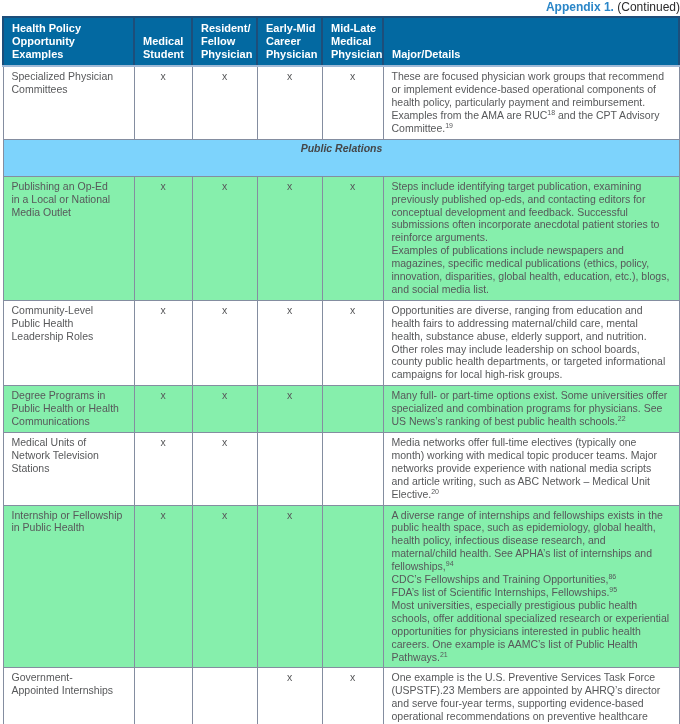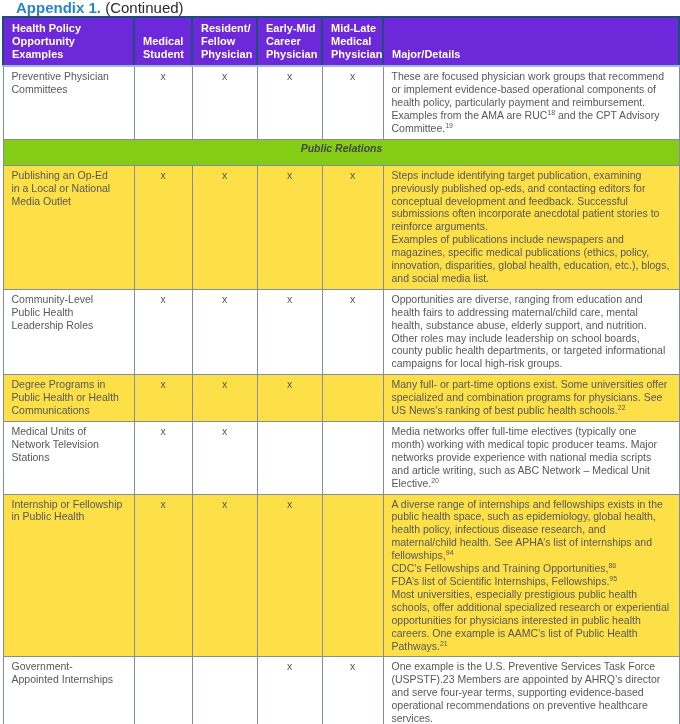--- a/index.html
+++ b/index.html
@@ -9,39 +9,39 @@
     width: 680px;
     font-family: "Liberation Sans", "DejaVu Sans", sans-serif;
   }
   .page {
     width: 680px;
     height: 724px;
     overflow: hidden;
     box-sizing: border-box;
   }
   .title-line {
-    text-align: left;
-    font-size: 15px;
+    text-align: right;
+    font-size: 12px;
     line-height: 13px;
-    padding: 1px 0 2px 16px;
+    padding: 1px 0 2px 0;
     color: #2b2b2c;
   }
   .title-accent {
     color: #2a86c8;
     font-weight: bold;
   }
   table.appendix {
     border-collapse: collapse;
     table-layout: fixed;
     width: 676px;
     margin-left: 2px;
   }
   
   thead th {
-    background: #6d28d9;
+    background: #0369a1;
     color: #ffffff;
     font-size: 11px;
     font-weight: bold;
     text-align: left;
     vertical-align: bottom;
     padding: 4px 4px 5px 8px;
     border: 2px solid #1d4e7a;
     border-bottom: 2px solid #9fb9d6;
     white-space: pre-line;
     line-height: 1.16;
@@ -49,31 +49,31 @@
   
   tbody td {
     border: 1px solid #848da0;
     font-size: 10.5px;
     color: #57585a;
     vertical-align: top;
     line-height: 1.23;
     padding: 3px 7px 4px 8px;
     box-sizing: border-box;
   }
-  tbody tr.alt td { background: #fde047; }
+  tbody tr.alt td { background: #86efac; }
   td.label { white-space: pre-line; }
   td.mark { text-align: center; padding-left: 2px; padding-right: 2px; }
   td.section-cell {
     text-align: center;
     font-style: italic;
     font-weight: bold;
     color: #454648;
     padding-top: 2px;
-    padding-bottom: 10px;
-    background: #84cc16;
+    padding-bottom: 21px;
+    background: #7dd3fc;
   }
   td.notes .para { margin: 0; }
   sup {
     font-size: 7px;
     line-height: 0;
     vertical-align: 4px;
   }
 </style>
 </head>
 <body>
@@ -105,21 +105,21 @@
 Career
 Physician</th>
           <th>Mid-Late
 Medical
 Physician</th>
           <th>Major/Details</th>
         </tr>
     </thead>
     <tbody id="table-body">
         <tr>
-          <td class="label">Preventive Physician
+          <td class="label">Specialized Physician
 Committees</td>
           <td class="mark">x</td>
           <td class="mark">x</td>
           <td class="mark">x</td>
           <td class="mark">x</td>
           <td class="notes">
             <div class="para">These are focused physician work groups that recommend or implement evidence-based operational components of health policy, particularly payment and reimbursement. Examples from the AMA are RUC<sup>18</sup> and the CPT Advisory Committee.<sup>19</sup></div>
           </td>
         </tr>
         <tr>

